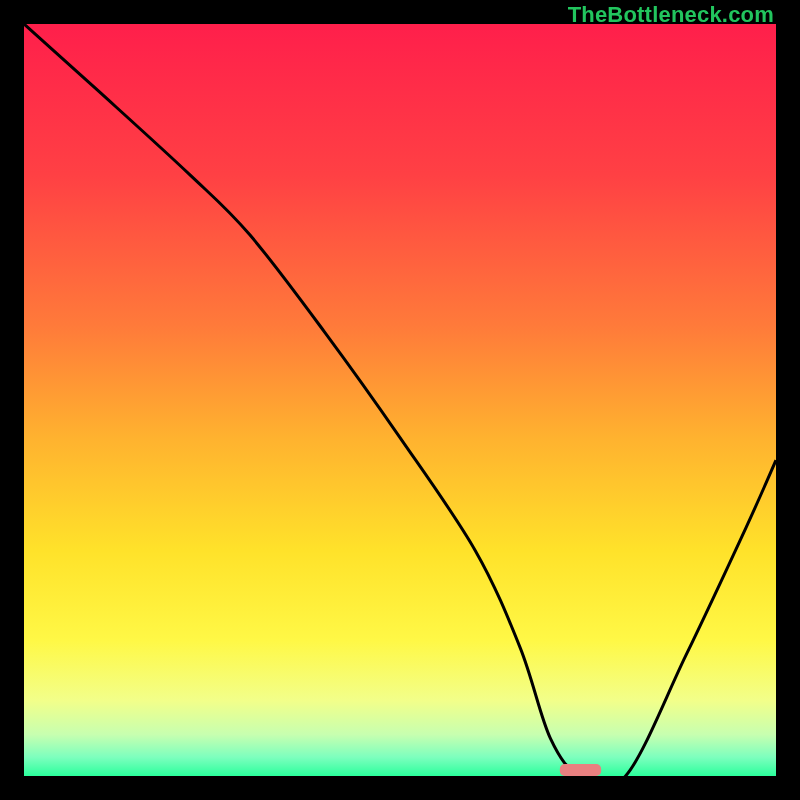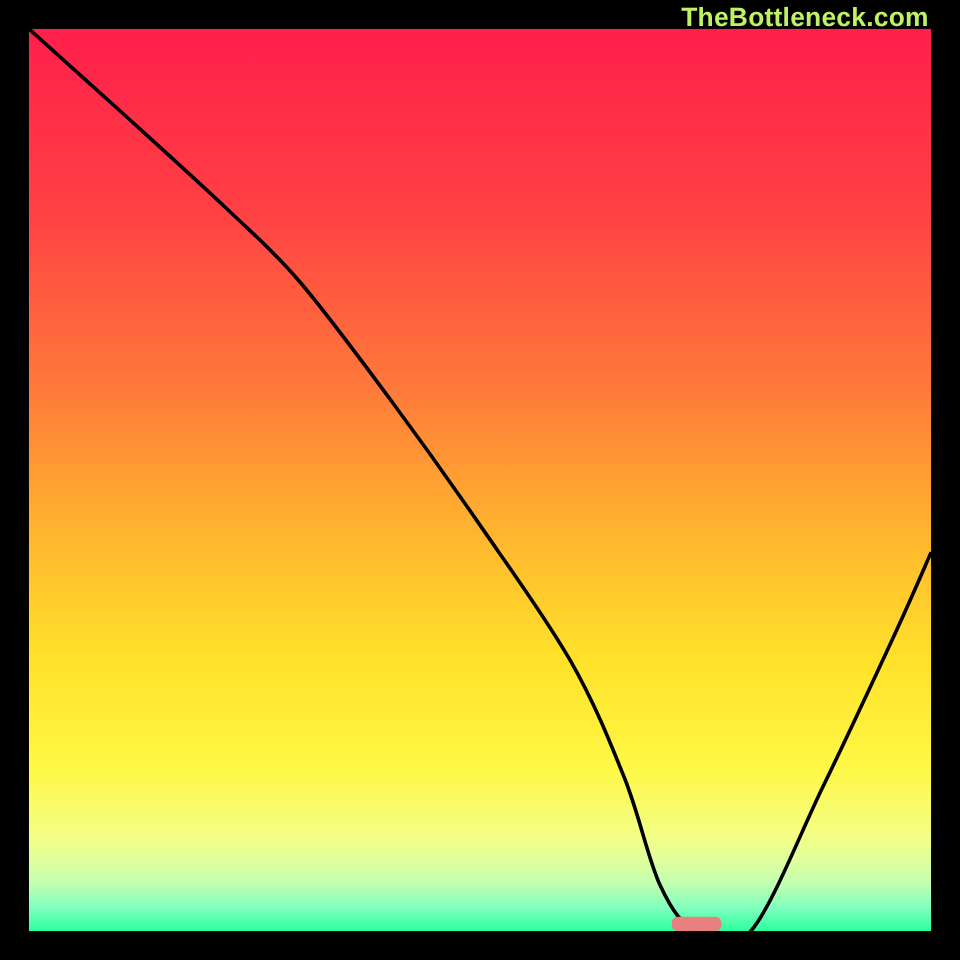--- a/index.html
+++ b/index.html
@@ -23,21 +23,21 @@
     position: absolute;
     left: 0;
     top: 0;
     width: 752px;
     height: 752px;
   }
   .watermark {
     position: absolute;
     top: 2px;
     right: 26px;
-    color: #bef264;
+    color: #22c55e;
     font-size: 22px;
     font-weight: 600;
     letter-spacing: 0.2px;
   }
   svg { display: block; }
 </style>
 </head>
 <body>
 
 <div class="watermark">TheBottleneck.com</div>

